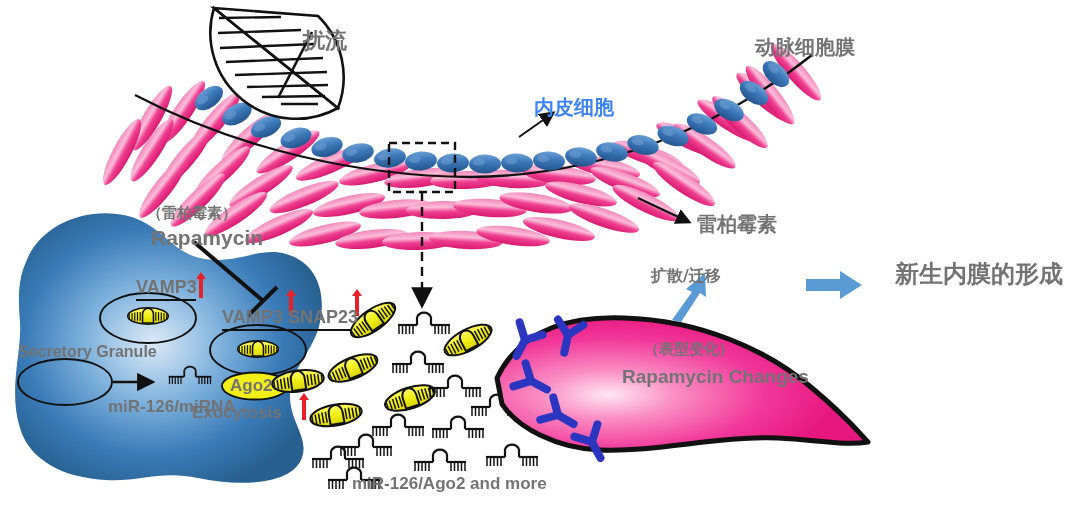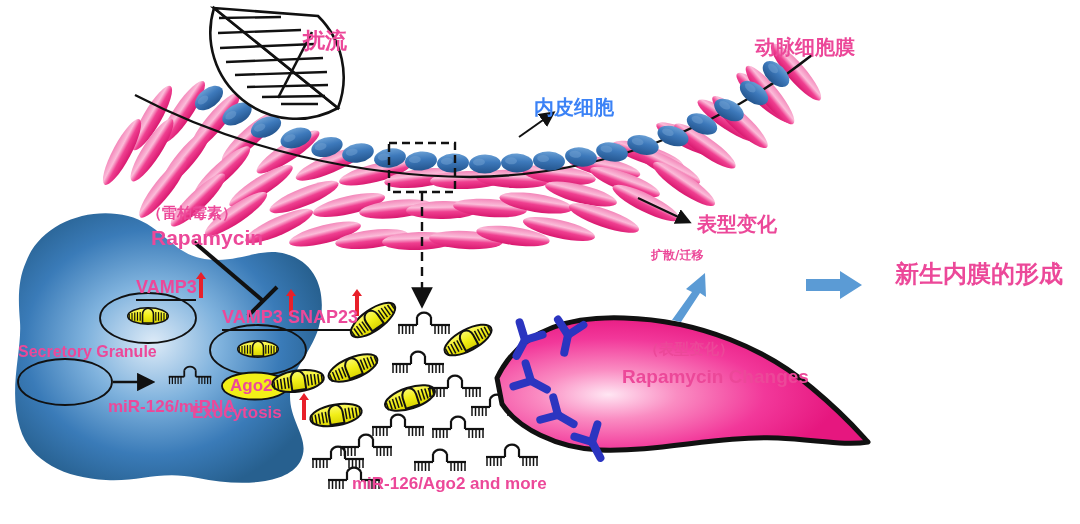--- a/index.html
+++ b/index.html
@@ -1,20 +1,20 @@
 <!DOCTYPE html>
 <html><head>
 <meta charset="utf-8">
 <style>
   html,body{margin:0;padding:0;background:#ffffff;}
   body{width:1080px;height:524px;overflow:hidden;
        font-family:"Liberation Sans","DejaVu Sans",sans-serif;}
   #stage{position:relative;width:1080px;height:524px;background:#fff;}
   #stage svg{position:absolute;left:0;top:0;}
-  .lbl{position:absolute;white-space:nowrap;color:#ec4899;}
+  .lbl{position:absolute;white-space:nowrap;color:#737373;}
   .cn{font-family:"DejaVu Sans","Liberation Sans",sans-serif;font-weight:700;}
   .en{font-weight:700;}
 </style>
 </head>
 <body>
 
 <div id="stage">
 
 <svg width="1080" height="524" viewBox="0 0 1080 524">
   <defs>
@@ -438,21 +438,21 @@
     <path d="M299,400 L304,393 L309,400 L306,400 L306,420 L302,420 L302,400 Z" fill="#e8202a"></path>
   </g>
 </svg>
 
 <div class="lbl cn" style="left:303px;top:26px;font-size:22px;">扰流</div>
 
 <div class="lbl cn" style="left:755px;top:34px;font-size:20px;">动脉细胞膜</div>
 
 <div class="lbl cn" style="left:534px;top:94px;font-size:20px;color:#3b82f6;">内皮细胞</div>
 
-<div class="lbl cn" style="left:697px;top:211px;font-size:20px;">表型变化</div>
+<div class="lbl cn" style="left:697px;top:211px;font-size:20px;">雷柏霉素</div>
 
 <div class="lbl cn" style="left:147px;top:204px;font-size:15px;">（雷柏霉素）</div>
 <div class="lbl en" style="left:145px;top:226px;font-size:21px;margin-left:6px;">Rapamycin</div>
 
 <div class="lbl en" style="left:136px;top:277px;font-size:18px;">VAMP3</div>
 
 <div class="lbl en" style="left:222px;top:307px;font-size:18px;">VAMP3</div>
 
 <div class="lbl en" style="left:288px;top:307px;font-size:18px;">SNAP23</div>
 
@@ -462,17 +462,17 @@
 
 <div class="lbl en" style="left:230px;top:376px;font-size:17px;">Ago2</div>
 
 <div class="lbl en" style="left:192px;top:403px;font-size:17px;text-align:center;">Exocytosis</div>
 
 <div class="lbl en" style="left:352px;top:474px;font-size:17px;">miR-126/Ago2 and more</div>
 
 <div class="lbl cn" style="left:644px;top:340px;font-size:15px;">（表型变化）</div>
 <div class="lbl en" style="left:622px;top:366px;font-size:19px;">Rapamycin Changes</div>
 
-<div class="lbl cn" style="left:651px;top:247px;font-size:12px;">扩散/迁移</div>
+<div class="lbl cn" style="left:651px;top:266px;font-size:16px;">扩散/迁移</div>
 
 <div class="lbl cn" style="left:895px;top:258px;font-size:24px;">新生内膜的形成</div>
 
 </div>
 
 </body></html>

